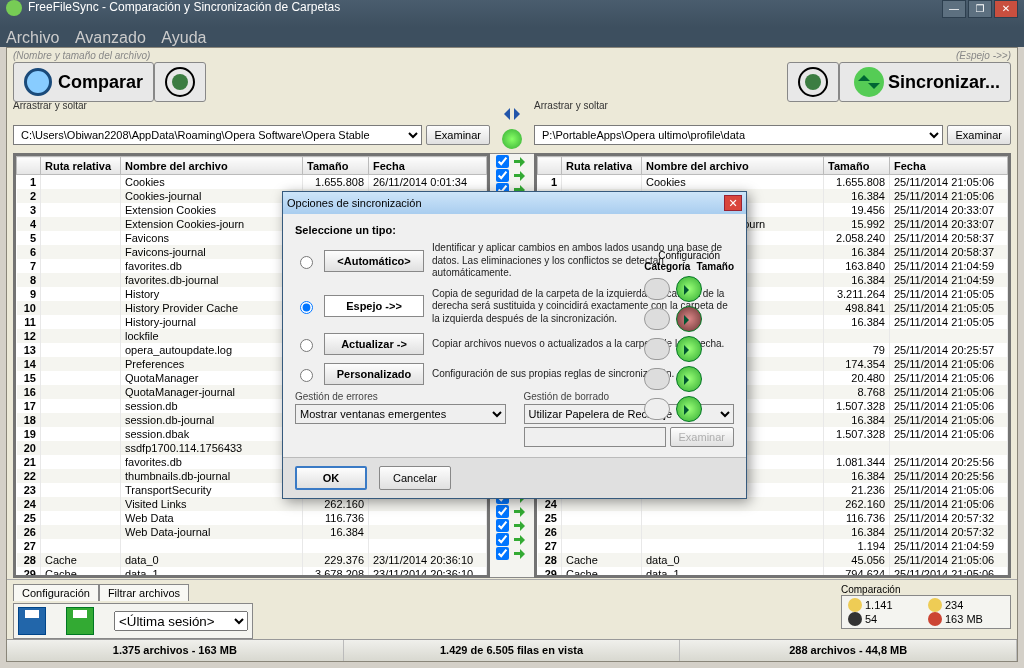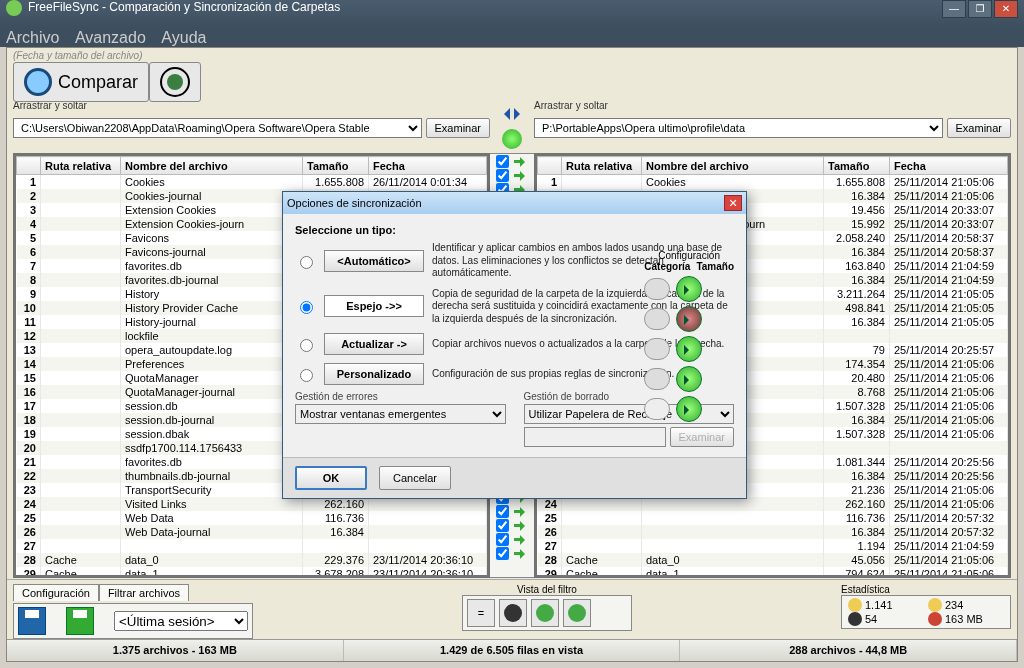--- a/index.html
+++ b/index.html
@@ -6,32 +6,32 @@
 *{box-sizing:border-box}
 .titlebar{height:27px;background:linear-gradient(#4a5d6e,#3d4f5f);color:#fff;display:flex;align-items:flex-start;padding:0 6px;font-size:12px}
 .titlebar .icon{width:16px;height:16px;background:#7c5;border-radius:50%;margin-right:6px}
 .titlebar .spacer{flex:1}
 .wbtn{width:24px;height:18px;background:#5d7080;margin-left:2px;text-align:center;line-height:16px;color:#fff;border:1px solid #2d3f4f;font-size:10px}
 .wbtn.close{background:#c94f3f}
 .menubar{height:20px;background:#3d4f5f;color:#ccc;padding:2px 6px;font-size:16px}
 .menubar span{margin-right:12px}
 .client{position:absolute;top:47px;left:6px;right:6px;bottom:6px;background:#ece9d8;border:1px solid #8a867a}
 .topbar{display:flex;height:52px;padding:4px 6px}
-.bigbtn{display:flex;align-items:center;background:#e8e8e8;border:1px solid #888;border-radius:3px;padding:4px 10px;font-size:18px;font-weight:normal;height:40px}
+.bigbtn{display:flex;align-items:center;background:#e8e8e8;border:1px solid #888;border-radius:3px;padding:4px 10px;font-size:18px;font-weight:bold;height:40px}
 .gearicon{width:30px;height:30px;border:2px solid #000;border-radius:50%;position:relative;margin:0 6px}
 .gearicon:before{content:"";position:absolute;inset:5px;background:#3c7d42;border-radius:50%}
 .lensicon{width:28px;height:28px;border:3px solid #1a4a7a;border-radius:50%;margin-right:6px;position:relative;background:#8cf}
 .syncicon{width:30px;height:30px;border-radius:50%;background:#5c5;margin:0 4px;position:relative}
 .syncicon:before,.syncicon:after{content:"";position:absolute;width:0;height:0;border:6px solid transparent}
 .syncicon:before{border-bottom-color:#063;top:2px;left:4px}
 .syncicon:after{border-top-color:#063;bottom:2px;right:4px}
 .hint{position:absolute;top:-2px;font-size:10px;color:#888;font-style:italic}
 .pathrow{display:flex;padding:0 6px 4px;font-size:11px}
 .half{flex:1;min-width:0}
-.half .lbl{font-size:10px;color:#333;margin-bottom:7px}
+.half .lbl{font-size:10px;color:#333;margin-bottom:14px}
 .pathbox{display:flex}
 .pathbox select,.pathbox input{flex:1;height:20px;font-size:11px;padding:1px 3px;border:1px solid #7a7a7a;background:#fff}
 .btn{height:20px;font-size:11px;padding:1px 8px;background:linear-gradient(#fdfdfd,#e0e0e0);border:1px solid #888;border-radius:2px;margin-left:4px}
 .midcol{width:44px;display:flex;flex-direction:column;align-items:center;gap:3px;padding-top:2px}
 .swap{width:34px;height:24px;position:relative}
 .swap:before{content:"";position:absolute;left:3px;top:6px;width:0;height:0;border:6px solid transparent;border-right-color:#25a}
 .swap:after{content:"";position:absolute;right:3px;top:6px;width:0;height:0;border:6px solid transparent;border-left-color:#25a}
 .greenball{width:20px;height:20px;border-radius:50%;background:radial-gradient(#8f6,#3a3)}
 .grids{display:flex;padding:0 6px;height:425px}
 .gridwrap{flex:1;border:3px solid #737373;background:#fff;overflow:hidden;position:relative}
@@ -99,32 +99,44 @@
 </div>
 <div class="menubar">
   <span>Archivo</span>
   <span>Avanzado</span>
   <span>Ayuda</span>
 </div>
 
 <div class="client">
   <div class="topbar">
     <div style="position:relative">
-      <div class="hint">(Fecha y tamaño del archivo)</div>
+      <div class="hint">(Nombre y tamaño del archivo)</div>
       <div style="display:flex;margin-top:10px">
         <div class="bigbtn">
           <div class="lensicon"></div>
           <span>Comparar</span>
         </div>
         <div class="bigbtn" style="padding:4px">
           <div class="gearicon"></div>
         </div>
       </div>
     </div>
     <div style="flex:1"></div>
+    <div style="position:relative">
+      <div class="hint" style="right:0">(Espejo -&gt;&gt;)</div>
+      <div style="display:flex;margin-top:10px">
+        <div class="bigbtn" style="padding:4px">
+          <div class="gearicon"></div>
+        </div>
+        <div class="bigbtn">
+          <div class="syncicon"></div>
+          <span>Sincronizar...</span>
+        </div>
+      </div>
+    </div>
   </div>
 
   <div class="pathrow">
     <div class="half">
       <div class="lbl">Arrastrar y soltar</div>
       <div class="pathbox">
         <select><option>C:\Users\Obiwan2208\AppData\Roaming\Opera Software\Opera Stable</option></select>
         <button class="btn">Examinar</button>
       </div>
     </div>
@@ -704,38 +716,23 @@
         <div class="tab">Configuración</div>
         <div class="tab">Filtrar archivos</div>
       </div>
       <div class="cfgbody">
         <div class="floppy"></div>
         <div class="floppy g"></div>
         <select style="flex:1;height:20px"><option>&lt;Última sesión&gt;</option></select>
       </div>
     </div>
     <div style="flex:1"></div>
-    <div style="width:170px">
-      <div style="font-size:10px;text-align:center">Vista del filtro</div>
-      <div class="filterbody">
-        <div class="fbtn">=</div>
-        <div class="fbtn">
-            <div style="width:18px;height:18px;border-radius:50%;background:#333"></div>
-          </div>
-        <div class="fbtn">
-            <div style="width:18px;height:18px;border-radius:50%;background:#4a4"></div>
-          </div>
-        <div class="fbtn">
-            <div style="width:18px;height:18px;border-radius:50%;background:#4a4"></div>
-          </div>
-      </div>
-    </div>
     <div style="flex:1"></div>
     <div style="width:170px">
-      <div style="font-size:10px">Estadística</div>
+      <div style="font-size:10px">Comparación</div>
       <div class="stats">
         <div class="srow">
           <div class="scell">
               <div class="sicn" style="background:#ec5"></div>
               <span>1.141</span>
             </div>
           <div class="scell">
               <div class="sicn" style="background:#ec5"></div>
               <span>234</span>
             </div>

